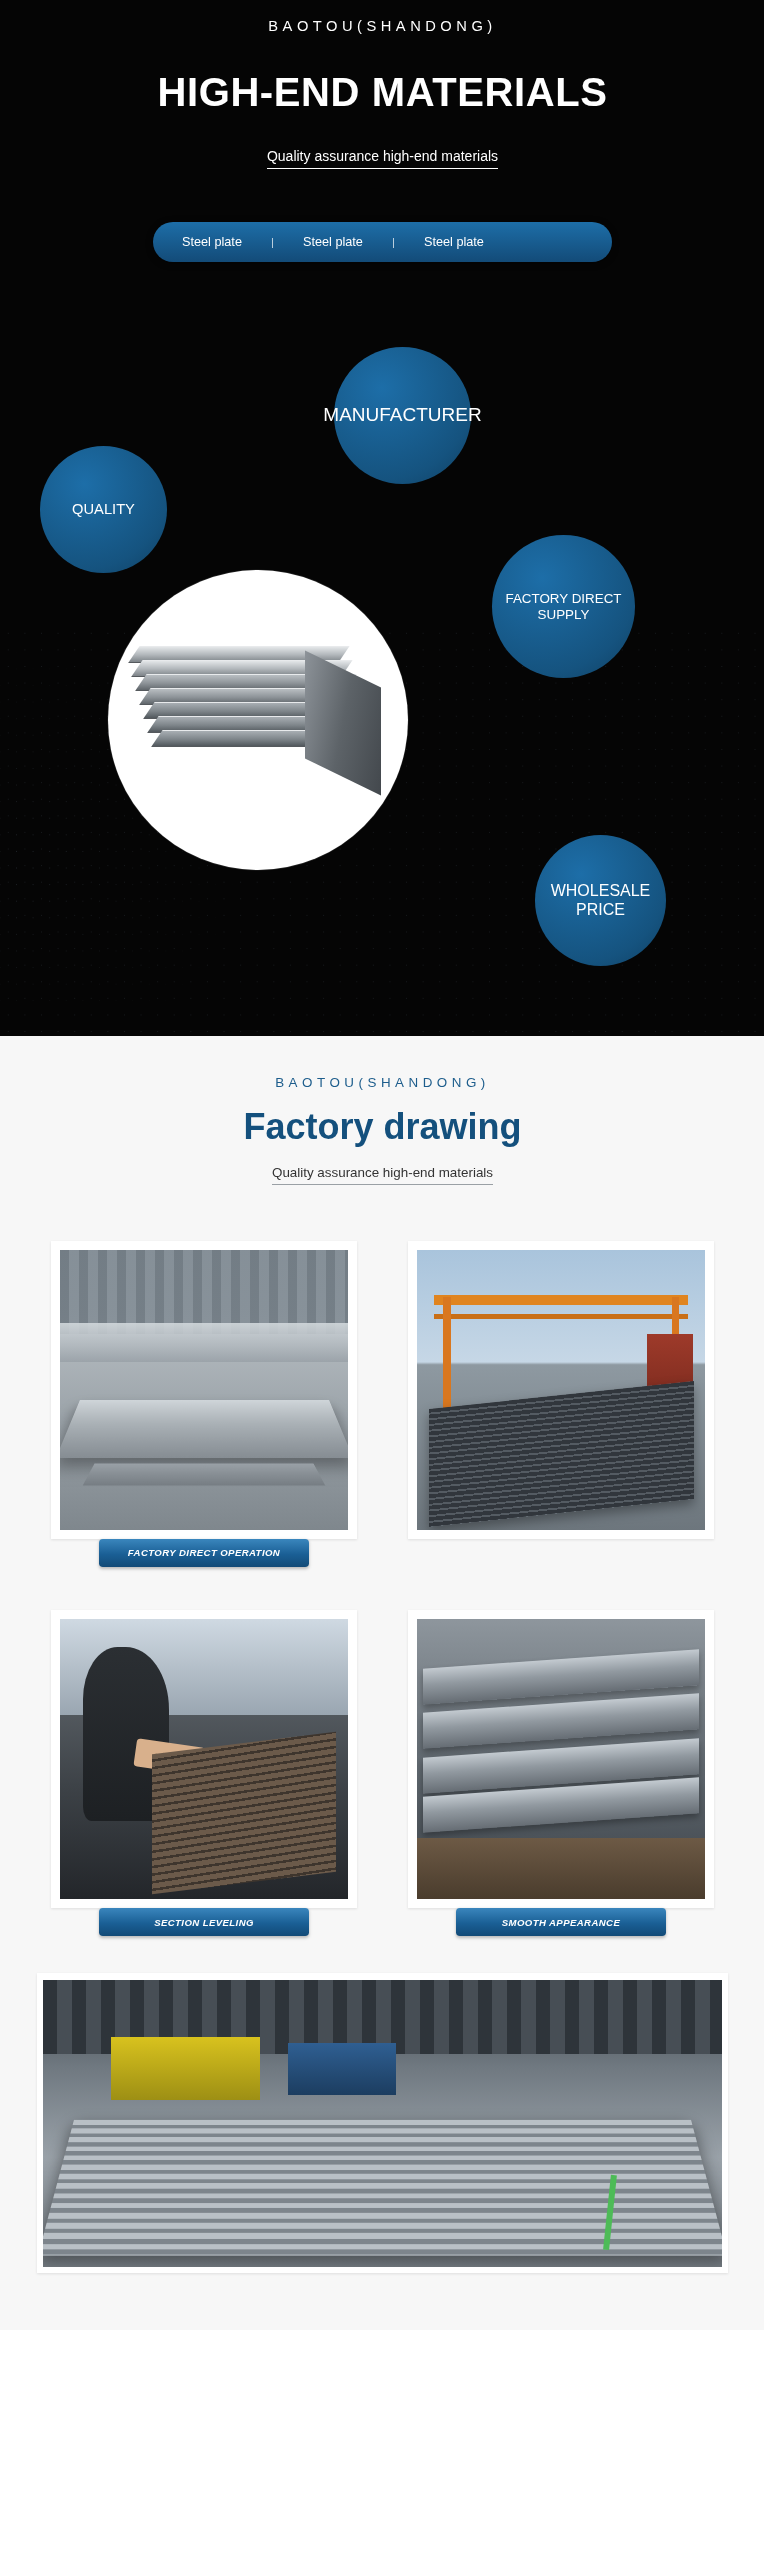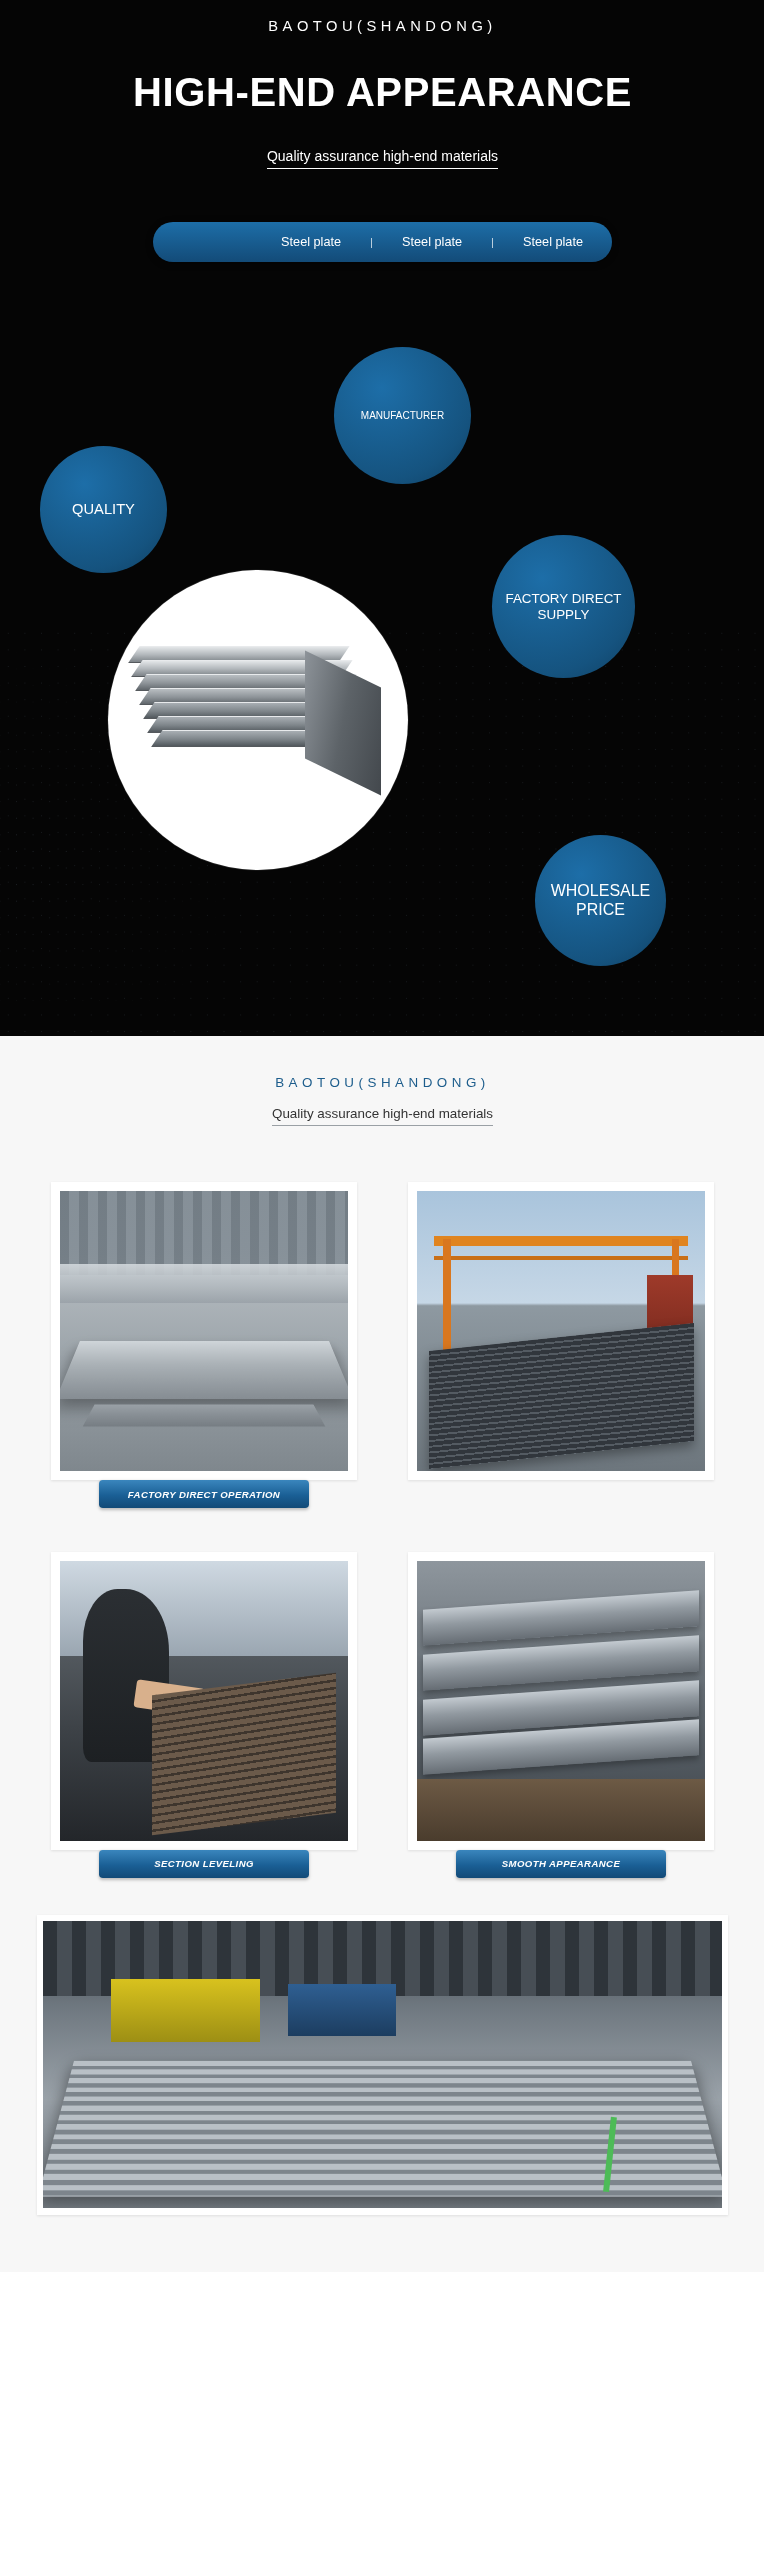--- a/index.html
+++ b/index.html
@@ -60,21 +60,21 @@
     font-size: 14px;
     border-bottom: 0.6px solid #ffffff;
     padding-bottom: 3.8px;
   }
   .hero-pill {
     position: absolute;
     left: 153px; top: 222px;
     width: 459px; height: 40px;
     background: linear-gradient(180deg, #1d6ea8 0%, #134b78 100%);
     border-radius: 20px;
-    display: flex; align-items: center; justify-content: flex-end;
+    display: flex; align-items: center; justify-content: flex-start;
     gap: 0px;
     box-shadow: 0 1.3px 6.4px rgba(0,0,0,.5);
   }
   .hero-pill .seg {
     color: #ffffff;
     font-size: 12.7px;
     padding: 0 29px;
     white-space: nowrap;
   }
   .hero-pill .sep {
@@ -83,21 +83,21 @@
   }
 
   
   .circle {
     position: absolute;
     border-radius: 50%;
     background: radial-gradient(circle at 35% 30%, #1d6ea8 0%, #15537f 70%, #0f3f61 100%);
     color: #ffffff;
     display: flex; align-items: center; justify-content: center;
     text-align: center;
-    font-size: 10px;
+    font-size: 19px;
     line-height: 1.18;
     font-weight: 400;
     padding: 6.4px;
   }
   .c-manufacturer { left: 334px; top: 347px; width: 137px; height: 137px; }
   .c-quality      { left: 40px;  top: 446px; width: 127px; height: 127px; font-size: 14.7px; }
   .c-factory      { left: 492px; top: 535px; width: 143px; height: 143px; font-size: 13.4px; }
   .c-wholesale    { left: 535px; top: 835px; width: 131px; height: 131px; font-size: 16px; }
 
   .photo-circle {
@@ -316,21 +316,21 @@
   }
 </style>
 </head>
 <body>
 
 <div class="hero">
   <div class="hero-dots"></div>
   <div class="hero-dots left"></div>
 
   <div class="hero-brand">BAOTOU(SHANDONG)</div>
-  <div class="hero-title">HIGH-END APPEARANCE</div>
+  <div class="hero-title">HIGH-END MATERIALS</div>
   <div class="hero-sub">
     <span>Quality assurance high-end materials</span>
   </div>
 
   <div class="hero-pill">
     <span class="seg">Steel plate</span>
     <span class="sep">|</span>
     <span class="seg">Steel plate</span>
     <span class="sep">|</span>
     <span class="seg">Steel plate</span>
@@ -352,20 +352,21 @@
         <div class="plate c" style="left:19px; top:70px;"></div>
         <div class="plate c" style="left:23px; top:84px;"></div>
         <div class="plate-edge"></div>
       </div>
     </div>
   </div>
 </div>
 
 <div class="section">
   <div class="sec-brand">BAOTOU(SHANDONG)</div>
+  <div class="sec-title">Factory drawing</div>
   <div class="sec-sub">
     <span>Quality assurance high-end materials</span>
   </div>
 
   <div class="grid">
 
     <div class="card">
       <div class="frame">
         <div class="pic">
           <div class="ph ph-floor">

